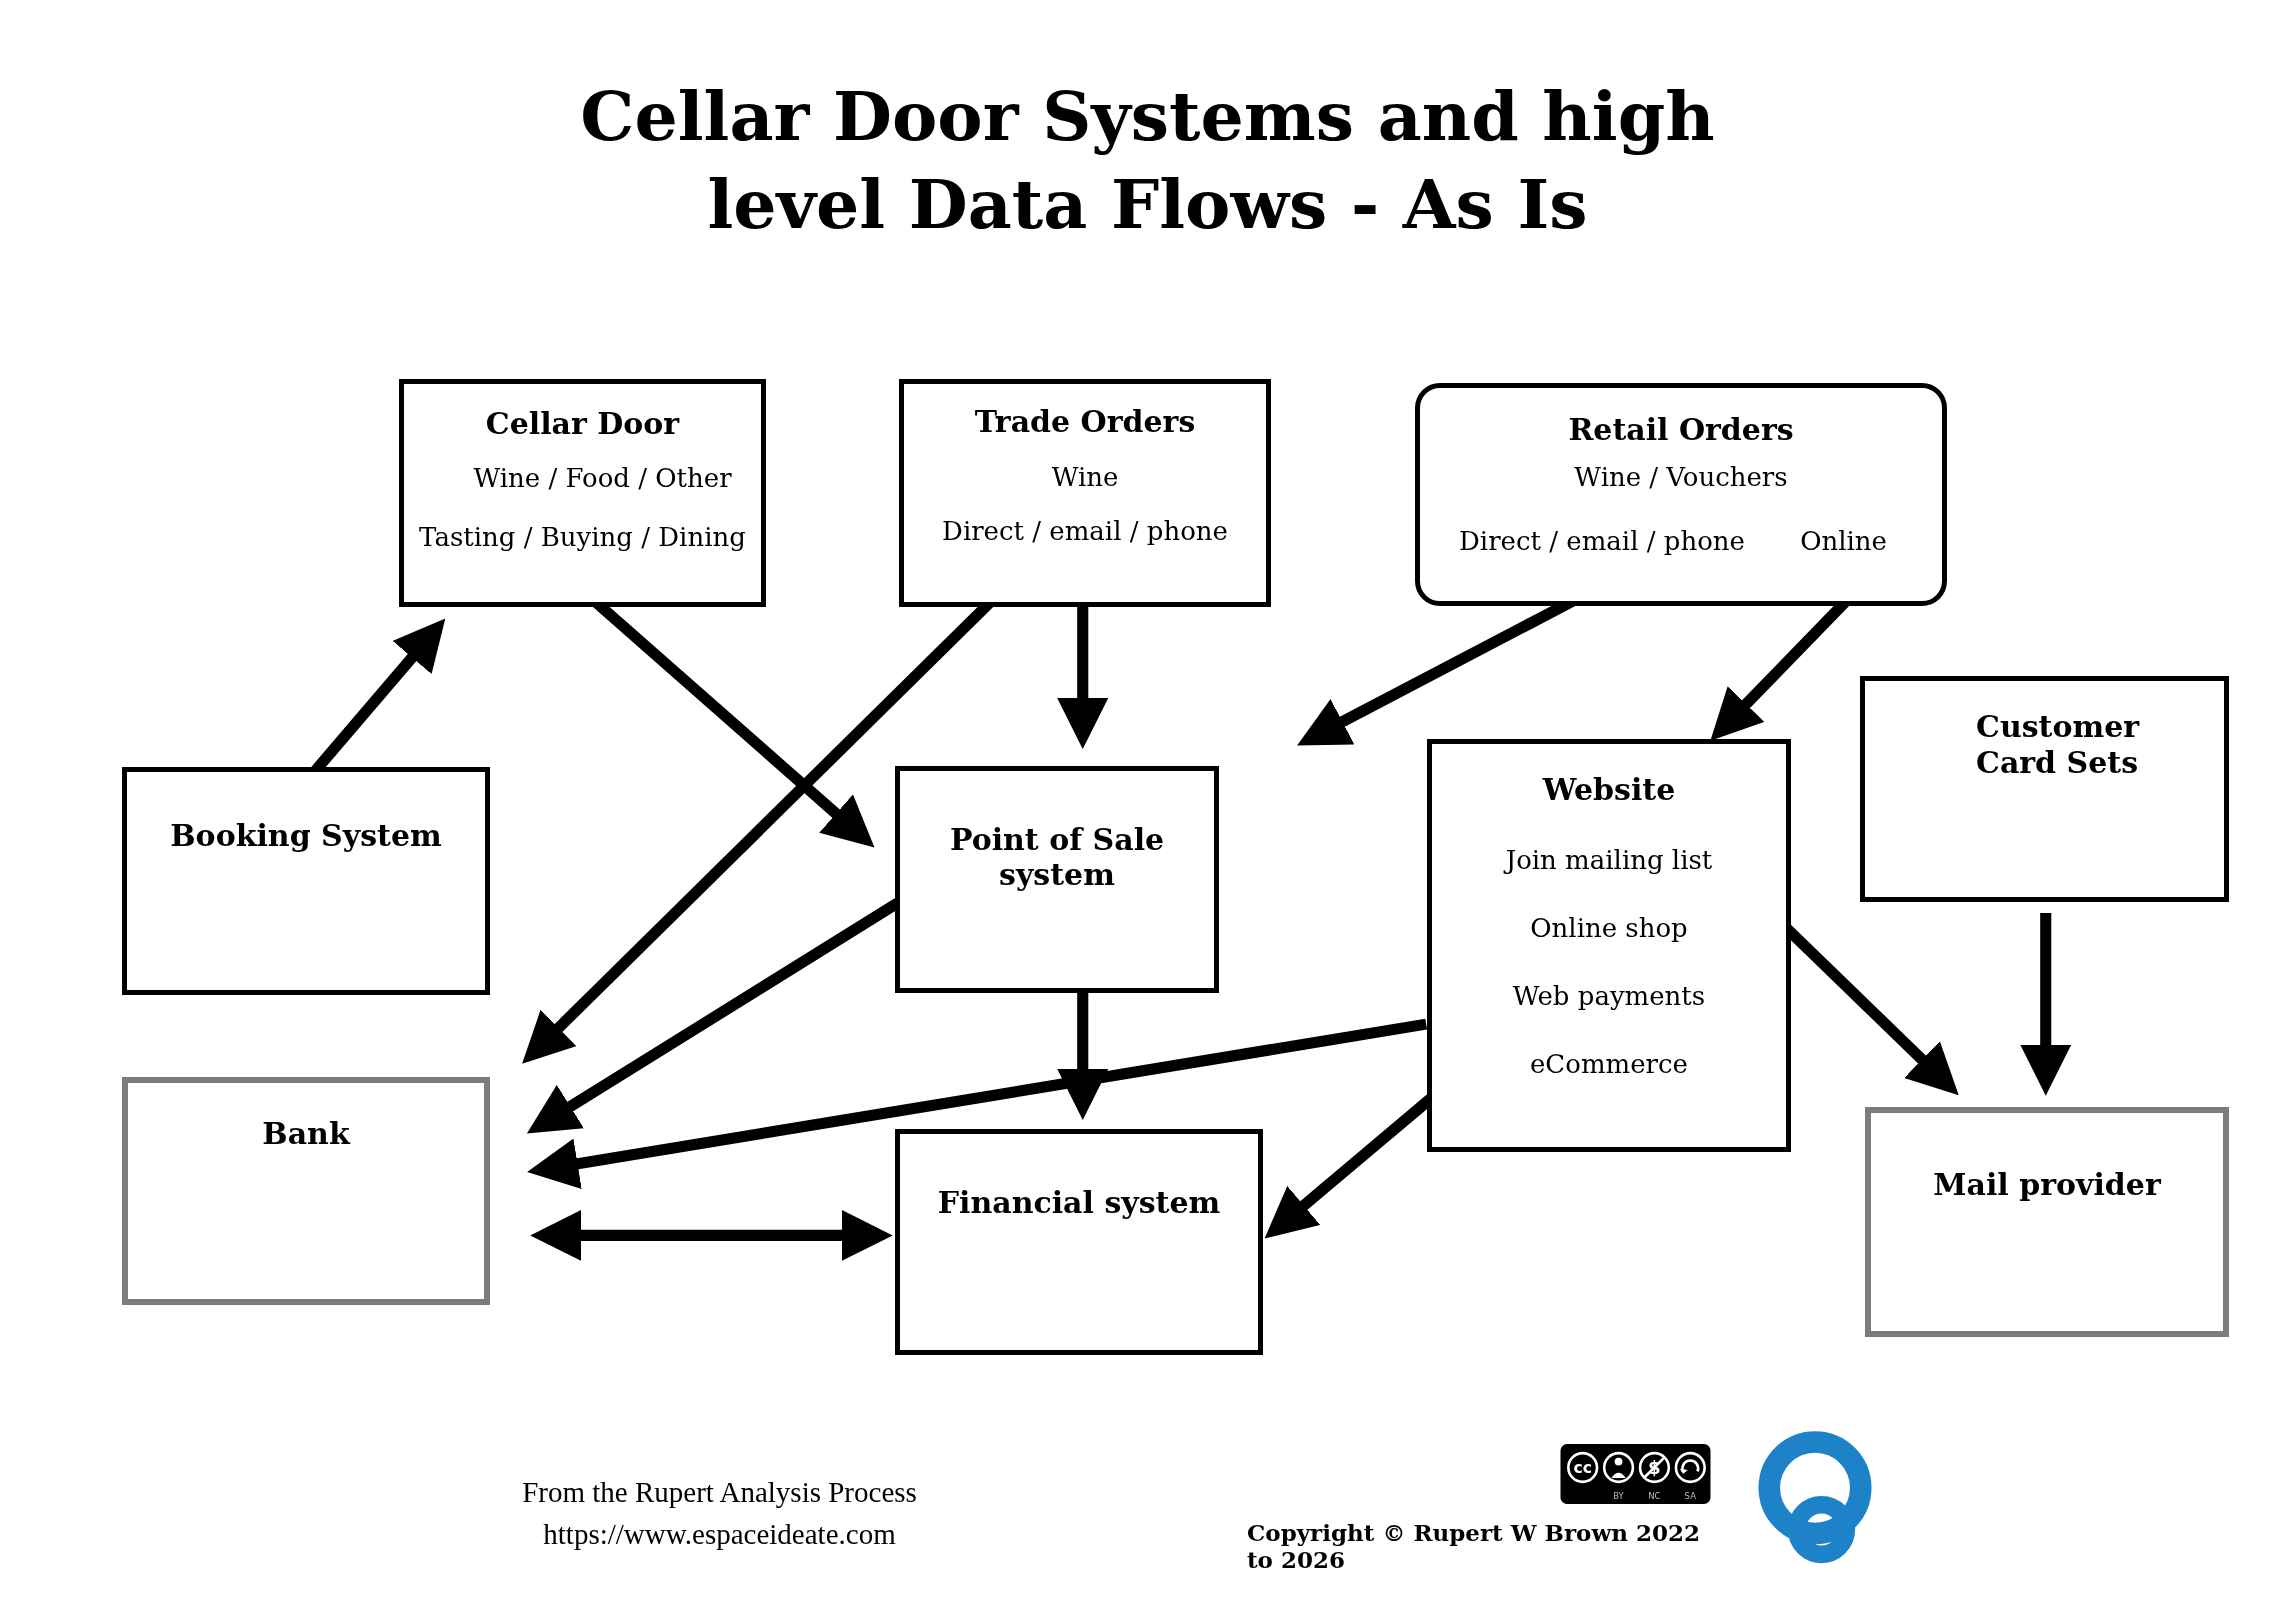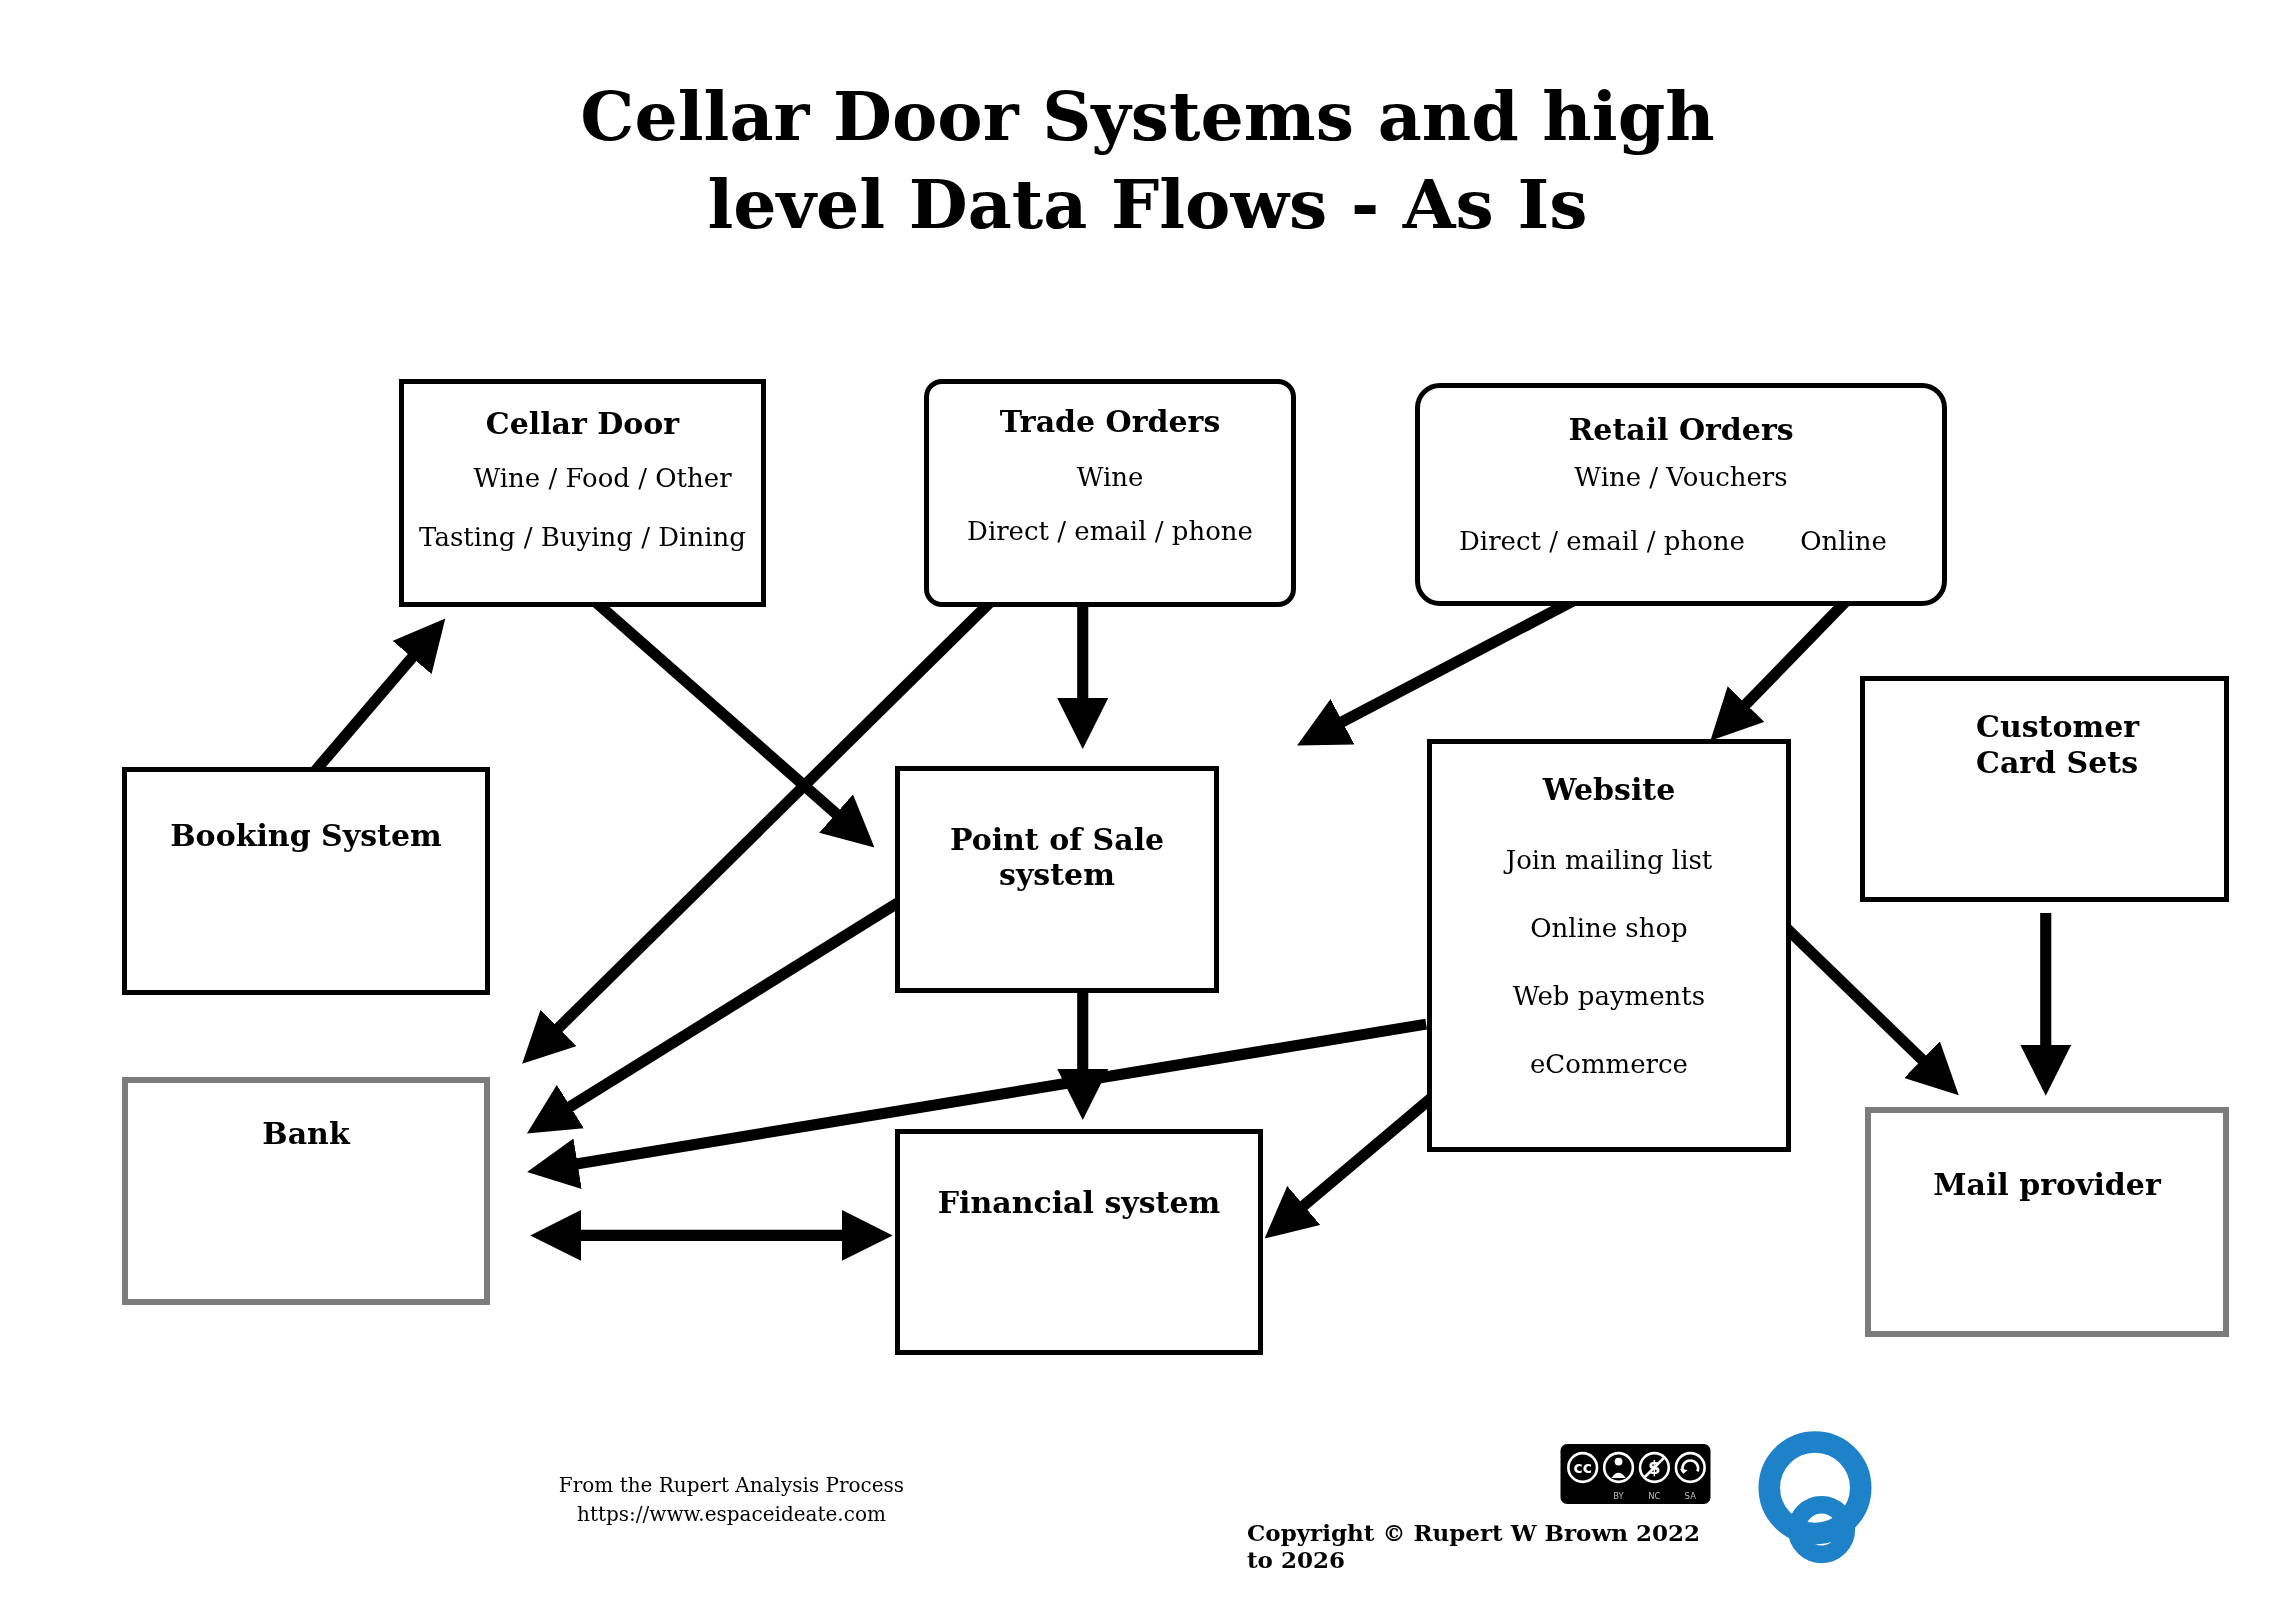--- a/index.html
+++ b/index.html
@@ -25,21 +25,21 @@
   }
   .box.gray{border:6.5px solid #7c7c7c;}
   .bt{font-size:30px;font-weight:bold;}
   .bl{font-size:26px;}
 
   .cellar{left:399px;top:379px;width:367px;height:228px;}
   .cellar .bt{margin-top:22px;}
   .cellar .l1{margin-top:22px;padding-left:40px;}
   .cellar .l2{margin-top:29px;}
 
-  .trade{left:924px;top:379px;width:372px;height:228px;border-radius:18px;}
+  .trade{left:899px;top:379px;width:372px;height:228px;}
   .trade .bt{margin-top:19.6px;}
   .trade .l1{margin-top:23.6px;}
   .trade .l2{margin-top:23.6px;}
 
   .retail{left:1415px;top:383px;width:532px;height:223px;border-radius:25px;}
   .retail .bt{margin-top:23.6px;}
   .retail .l1{margin-top:15.7px;}
   .retail .row{
     margin-top:34px;display:flex;justify-content:space-between;
     padding:0 55px 0 39px;
@@ -62,22 +62,22 @@
   .bank .bt{margin-top:33px;}
 
   .financial{left:895px;top:1129px;width:368px;height:226px;}
   .financial .bt{margin-top:51px;}
 
   .mail{left:1865px;top:1107px;width:364px;height:230px;}
   .mail .bt{margin-top:54px;}
 
   
   .source{
-    position:absolute;left:437px;top:1471px;width:589px;
-    text-align:center;font-size:20px;line-height:1.45;
+    position:absolute;left:425px;top:1471px;width:589px;
+    text-align:center;font-size:29px;line-height:1.45;font-family:Liberation Serif, serif;
   }
   .copyright{
     position:absolute;left:1247px;top:1519px;width:484px;
     text-align:left;font-size:23px;font-weight:600;
   }
   .cc-badge{position:absolute;left:1560px;top:1444px;}
   .brand-logo{position:absolute;left:1751px;top:1430px;}
 </style>
 </head>
 <body>

